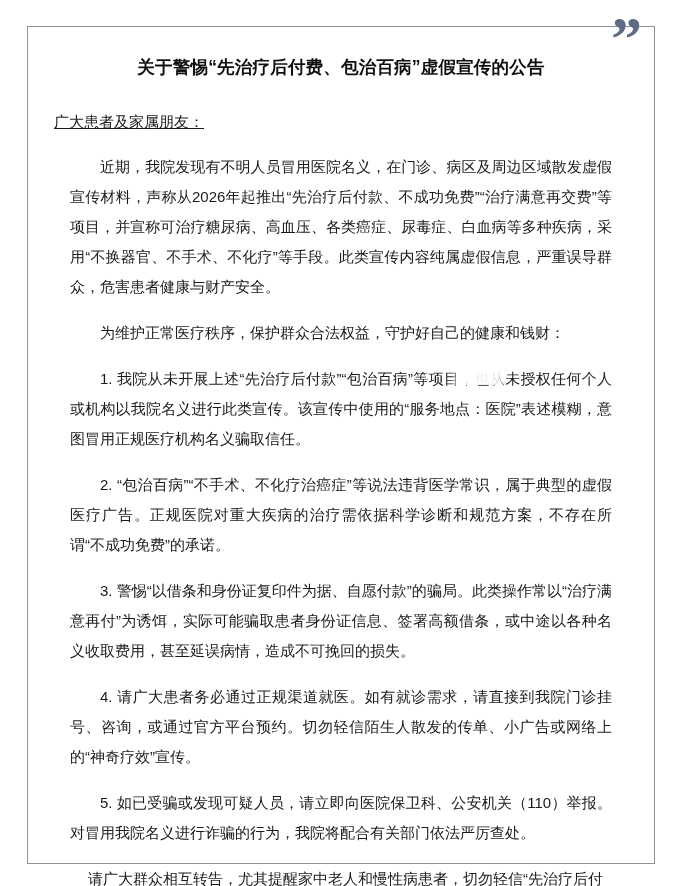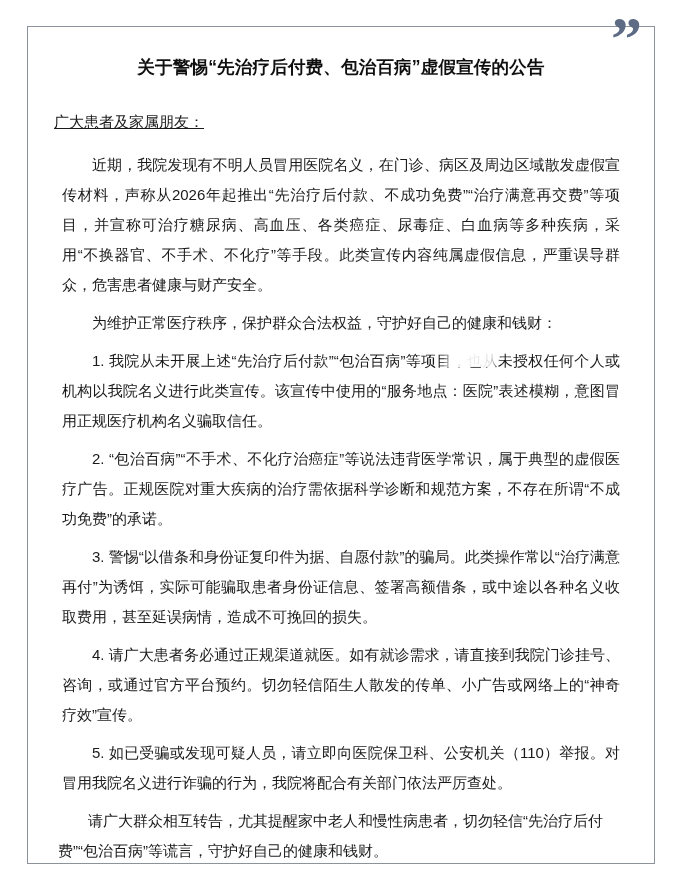--- a/index.html
+++ b/index.html
@@ -66,21 +66,21 @@
     font-size: 15px;
     line-height: 1.9;
     margin: 0 0 14px 0;
     color: #1a1a1a;
     text-decoration: underline;
   }
 
   .para {
     font-size: 15px;
     line-height: 2.0;
-    margin: 8px;
+    margin: 16px;
     color: #1a1a1a;
     text-align: justify;
     text-justify: inter-ideograph;
     text-indent: 2em;
   }
 
   .para.has-watermark {
     position: relative;
   }
 

